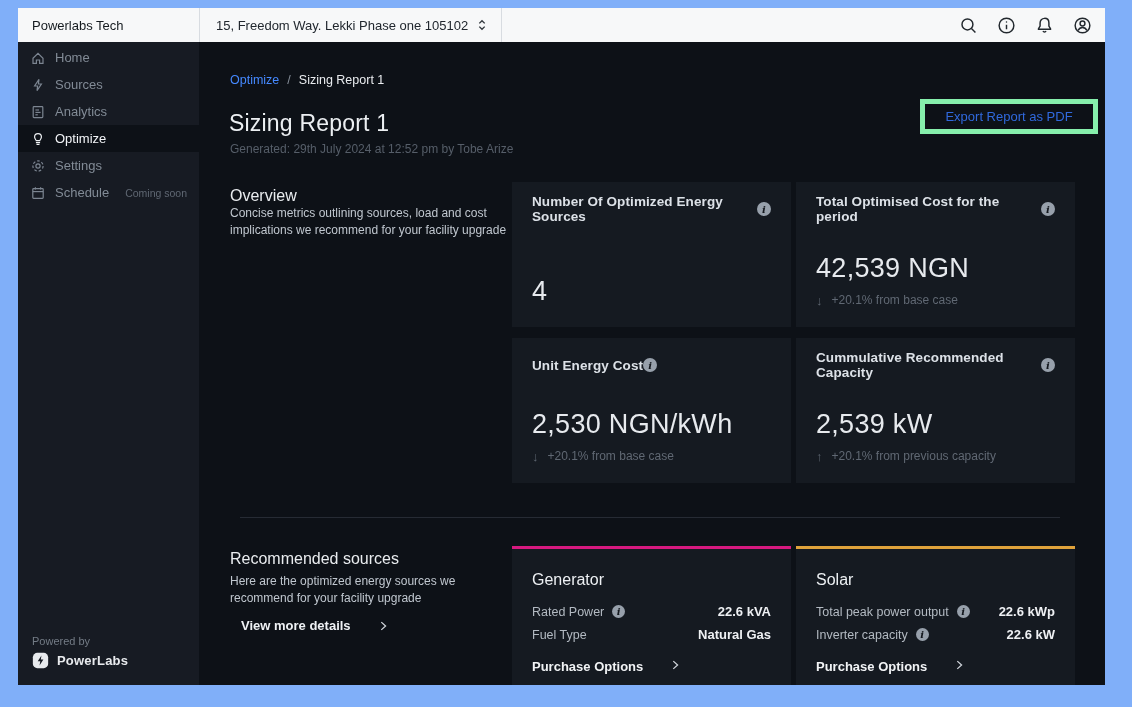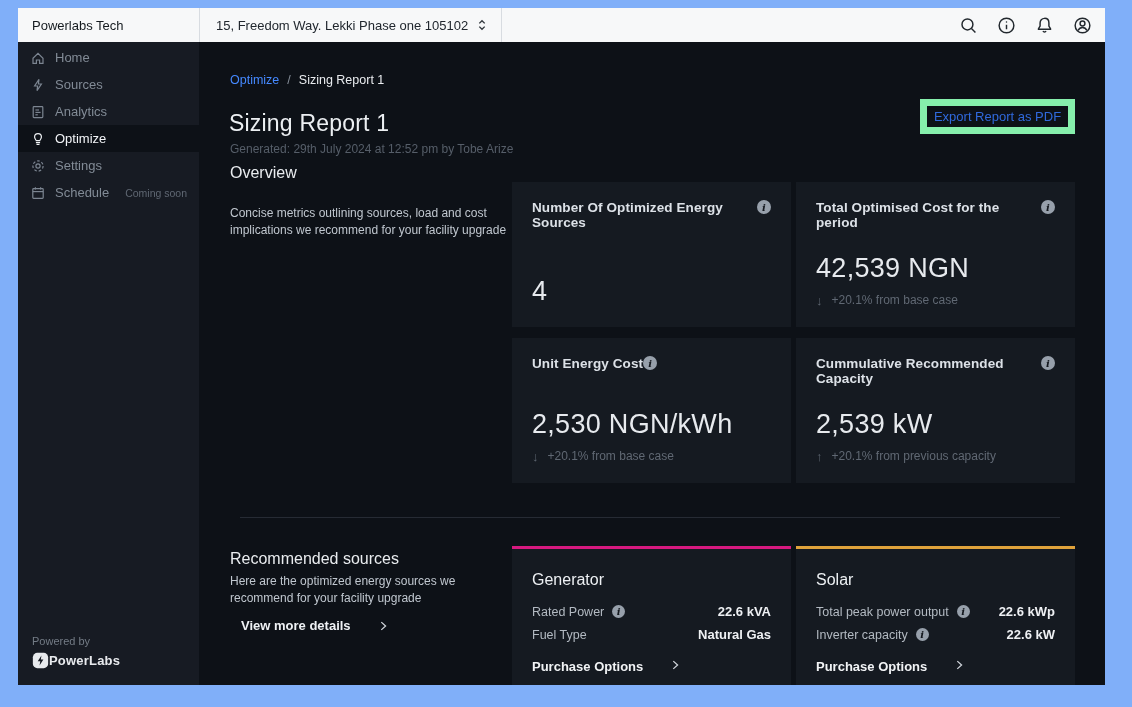--- a/index.html
+++ b/index.html
@@ -47,58 +47,58 @@
   .nav-item {
     height:27px; display:flex; align-items:center; gap:9px;
     padding:0 12px; cursor:pointer; color:#828b96; font-size:13px;
   }
   .nav-item .nicon { flex:0 0 auto; color:#7c8591; }
   .nav-item.active { background:#0d1117; color:#f2f4f7; }
   .nav-item.active .nicon { color:#eef1f4; }
   .nbadge { margin-left:auto; font-size:10.5px; color:#5f6772; }
   .side-footer { position:absolute; left:14px; bottom:16px; }
   .powered-by { font-size:11px; color:#747c86; margin-bottom:5px; }
-  .brandrow { display:flex; align-items:center; gap:0; }
+  .brandrow { display:flex; align-items:center; gap:8px; }
   .brandrow .plogo { display:block; }
   .brandname { font-size:13px; font-weight:600; color:#e8eaed; letter-spacing:.2px; }
 
   
   .main {
     position:absolute; left:181px; top:34px; right:0; bottom:0;
     background:#0d1117; overflow:hidden;
   }
   .crumbs { position:absolute; left:31px; top:31px; font-size:12.5px; display:flex; gap:8px; align-items:center; }
   .crumb-link { color:#4589ff; text-decoration:none; cursor:pointer; }
   .crumb-sep { color:#858d98; }
   .crumb-current { color:#e9ecef; }
 
   .page-title { position:absolute; left:30px; top:68px; font-size:23px; font-weight:400; color:#eceff2; letter-spacing:.2px; }
   .page-subtitle { position:absolute; left:31px; top:100px; font-size:12px; color:#565e69; }
 
   .export-btn {
-    position:absolute; left:721px; top:57px; width:155px; height:35px;
-    background:transparent; border:7px solid #86efac; color:#3069dd;
+    position:absolute; left:721px; top:57px; width:178px; height:35px;
+    background:transparent; border:5px solid #86efac; color:#3069dd;
     font-size:13px; font-weight:500; cursor:pointer;
     font-family:"Liberation Sans","DejaVu Sans",sans-serif;
   }
 
   .sec-heading { font-size:16px; font-weight:400; color:#e9ecef; }
   .sec-desc { font-size:12px; line-height:16.5px; color:#c0c7cf; }
-  .ov-head { position:absolute; left:31px; top:122px; }
+  .ov-head { position:absolute; left:31px; top:145px; }
   .ov-desc { position:absolute; left:31px; top:163px; width:288px; }
 
   .metric-grid {
     position:absolute; left:313px; top:140px;
     display:grid; grid-template-columns:279px 279px; grid-template-rows:145px 145px;
     gap:11px 5px;
   }
   .mcard {
     background:#151a21; padding:18px 20px 20px; display:flex; flex-direction:column;
   }
-  .mcard-head { display:flex; align-items:flex-start; height:18px; }
+  .mcard-head { display:flex; align-items:center; height:18px; }
   .mcard-title { font-size:13.5px; font-weight:600; color:#dce1e7; letter-spacing:.1px; }
   .info-dot {
     width:14px; height:14px; border-radius:50%; background:#97a0ab;
     display:inline-flex; align-items:center; justify-content:center; flex:0 0 auto;
     cursor:pointer;
   }
   .info-dot::after { content:"i"; font:italic 700 10px "DejaVu Serif",serif; color:#14181e; }
   .info-dot.small { width:13px; height:13px; }
   .mcard-value { margin-top:auto; font-size:27px; font-weight:300; color:#e7eaee; letter-spacing:.3px; line-height:32px; }
   .mcard-delta { margin-top:9px; height:14px; display:flex; align-items:center; gap:9px; font-size:12px; color:#606873; }

